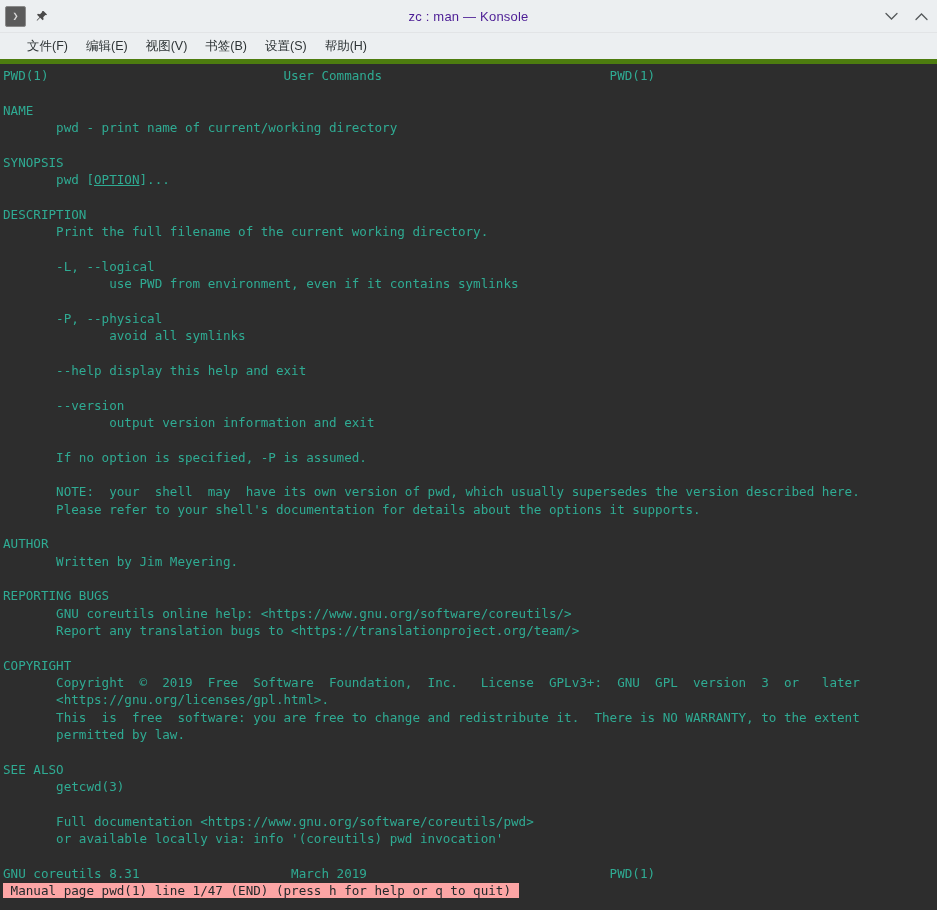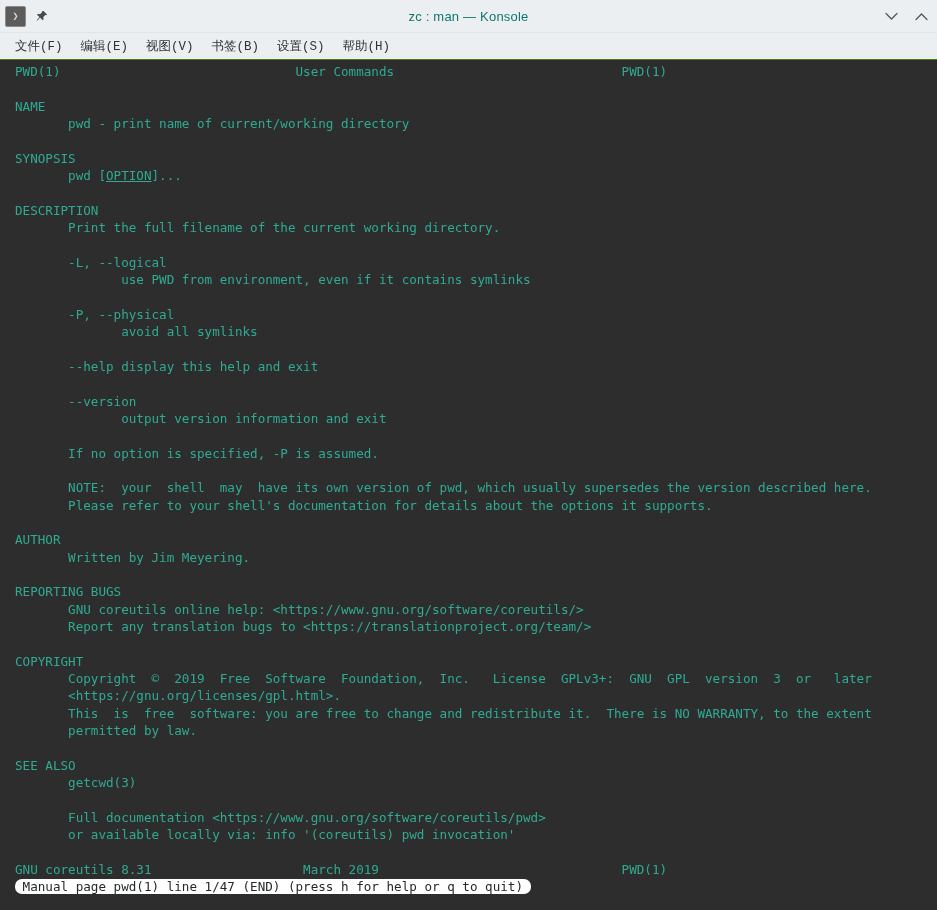--- a/index.html
+++ b/index.html
@@ -51,21 +51,21 @@
     align-items: center;
     justify-content: center;
     color: #4a4a4a;
     font-size: 13px;
   }
   .tb-title {
     position: absolute;
     left: 0; right: 0;
     text-align: center;
     font-size: 13px;
-    color: #0f766e;
+    color: #4c1d95;
     letter-spacing: 0.2px;
     pointer-events: none;
   }
   .tb-right {
     position: absolute;
     right: 8px;
     display: flex;
     align-items: center;
     gap: 14px;
     z-index: 2;
@@ -79,23 +79,22 @@
     color: #55595b;
   }
   .tb-btn svg { display: block; }
 
   
   .menubar {
     height: 26px;
     background: #eceff1;
     display: flex;
     align-items: center;
-    padding-left: 6px;
-    border-bottom: 1px solid #4d7c0f;
-    font-family: Liberation Mono, monospace;
+    padding-left: 18px;
+    border-bottom: 5px solid #4d7c0f;
   }
   .menu-item {
     font-size: 12.5px;
     color: #2e3436;
     padding: 3px 9px;
     border-radius: 2px;
     white-space: nowrap;
   }
 
   
@@ -111,29 +110,27 @@
     font-size: 12.6px;
     line-height: 17.35px;
     color: #2fab93;
     white-space: pre;
     padding: 3px 0 0 3px;
     letter-spacing: 0px;
   }
   .term-line {
     height: 17.35px;
     white-space: pre;
-    margin-left: 12px;
   }
   .uline { text-decoration: underline; text-align: center; }
   .statusline {
-    background: #ffffff;
+    background: #fca5a5;
     color: #23282a;
     display: inline;
     white-space: pre;
-    border-radius: 7px;
   }
 </style>
 </head>
 <body>
 
 <div class="titlebar">
   <div class="tb-left">
     <span class="app-icon">❯</span>
     <span class="pin-icon">
       <svg width="13" height="13" viewBox="0 0 16 16" fill="#4a4a4a">

